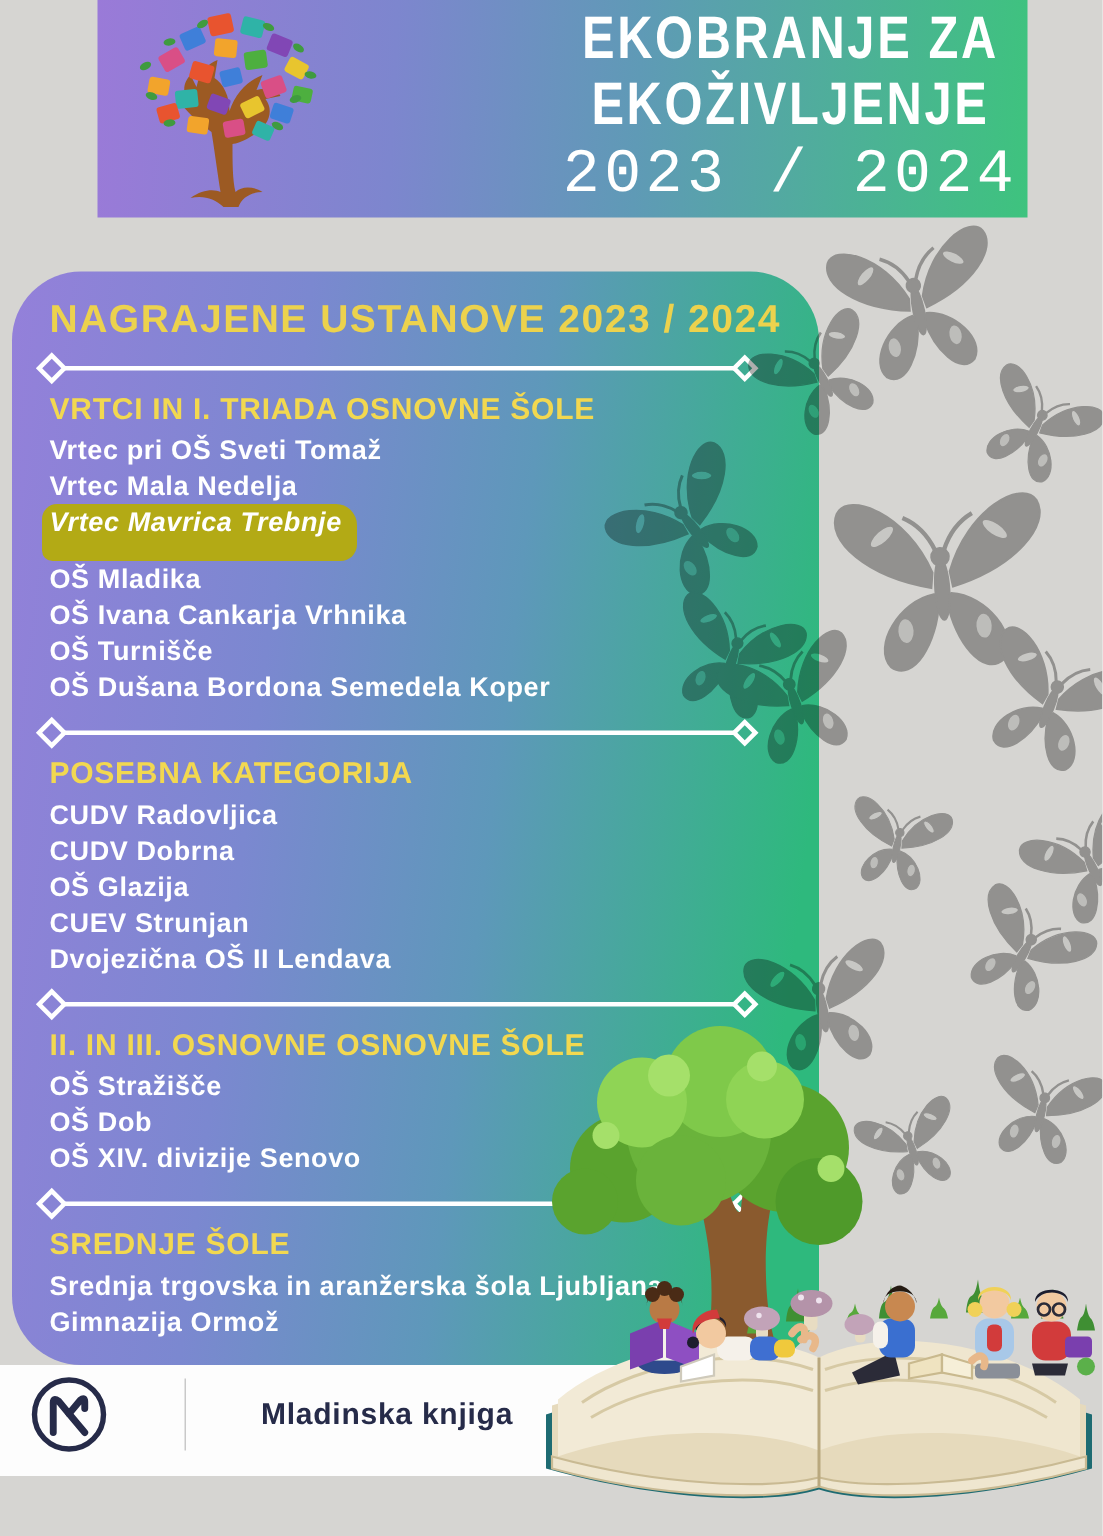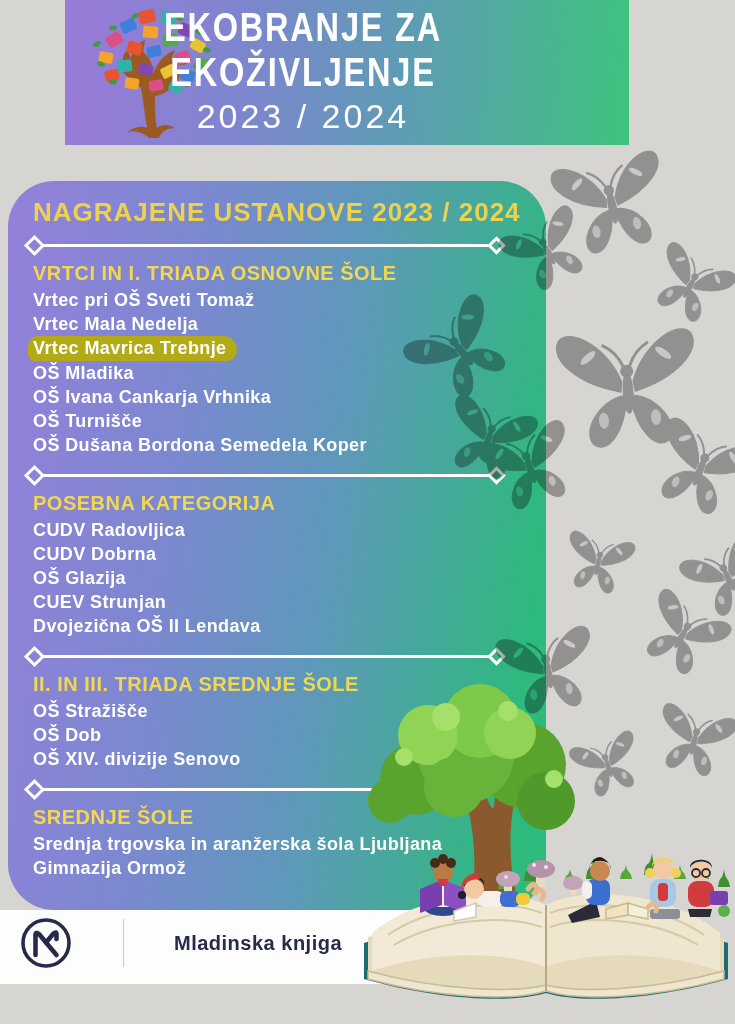--- a/index.html
+++ b/index.html
@@ -1,46 +1,46 @@
 <!DOCTYPE html>
 <html><head>
 <meta charset="utf-8">
 <style>
   html,body{margin:0;padding:0;}
   body{font-family:"Liberation Sans",sans-serif;}
   .page{position:relative;width:735px;height:1024px;background:#d6d5d2;overflow:hidden;}
 
   
-  .header{position:absolute;left:65px;top:0;width:564px;height:145px;
+  .header{position:absolute;left:65px;top:0;width:620px;height:145px;
     background:linear-gradient(93deg,#9a7ad8 0%,#7d86ce 32%,#5f9ab6 58%,#3ec37e 100%);
-    display:flex;align-items:center;justify-content:flex-start;}
+    display:flex;align-items:center;justify-content:flex-end;}
   .header-text{position:relative;text-align:center;color:#fff;margin-left:80px;}
   .header-title{font-weight:bold;font-size:37px;line-height:41px;letter-spacing:2px;
     transform:scale(.88,1.08);transform-origin:center;}
-  .header-years{font-family:Liberation Sans, sans-serif;font-size:34px;letter-spacing:3px;margin-top:6px;}
+  .header-years{font-family:Liberation Mono, monospace;font-size:41px;letter-spacing:3px;margin-top:6px;}
   .booktree{position:absolute;left:18px;top:4px;}
 
   
   .butterflies{position:absolute;left:0;top:0;width:735px;height:1024px;z-index:2;
     mix-blend-mode:multiply;pointer-events:none;}
 
   
   .panel{position:absolute;left:8px;top:181px;width:538px;height:729px;border-radius:46px;
     background:linear-gradient(97deg,#9480da 0%,#7b88d0 32%,#5e98ba 58%,#2eb97d 92%);z-index:1;}
   .panel-content{position:relative;z-index:3;padding:16px 14px 0 19px;}
   .panel-title{color:#ecd24d;font-size:26px;font-weight:bold;letter-spacing:1px;line-height:30px;margin:0 0 0 6px;}
   .divider{display:flex;align-items:center;width:476px;margin:11px 0 8px 0;}
   .divider .ln{flex:1;height:3px;background:#fff;}
   .divider .dm{width:9px;height:9px;border:3px solid #fff;transform:rotate(45deg);flex:none;}
   .divider .dm.sm{width:7px;height:7px;border-width:3px;}
   .sec-h{color:#f2d850;font-size:20px;font-weight:bold;letter-spacing:.5px;line-height:22px;margin:9px 0 3px 6px;}
   .items{list-style:none;margin:4px 0 10px 0;padding:0 0 0 6px;}
   .item{color:#fff;font-size:18px;font-weight:bold;letter-spacing:.4px;line-height:24px;white-space:nowrap;}
-  .item.hl .item-t{background:#b3aa15;padding:0 10px 1px 5px;margin-left:-5px;
-    border-radius:10px 14px 11px 7px;display:inline-block;}
+  .item.hl .item-t{background:#b3aa15;padding:0 10px 14px 5px;margin-left:-5px;
+    border-radius:10px 14px 11px 7px;display:inline-block;font-style:italic;}
 
   
   .footer-strip{position:absolute;left:0;top:910px;width:655px;height:74px;background:#fdfdfd;z-index:4;}
   .mk-logo{position:absolute;left:18px;top:915px;z-index:6;display:flex;align-items:center;gap:36px;}
   .mk-text{color:#262b49;font-size:20px;font-weight:bold;letter-spacing:.5px;margin-left:14px;}
   .mk-sep{width:1px;height:48px;background:#c9c9c9;margin-left:13px;}
   .eko-logo{position:absolute;left:266px;top:911px;z-index:6;text-align:center;width:92px;}
   .eko-text{color:#1a6db0;font-size:15px;font-weight:bold;margin-top:-2px;}
 
   
@@ -171,21 +171,21 @@
               <li class="item"><span class="item-t">Dvojezična OŠ II Lendava</span></li>
             </ul>
     </section>
 
     <section class="sec">
       <div class="divider">
         <i class="dm"></i>
         <span class="ln"></span>
         <i class="dm sm"></i>
       </div>
-      <h3 class="sec-h">II. IN III. TRIADA SREDNJE ŠOLE</h3>
+      <h3 class="sec-h">II. IN III. OSNOVNE OSNOVNE ŠOLE</h3>
       <ul class="items">
               <li class="item"><span class="item-t">OŠ Stražišče</span></li>
               <li class="item"><span class="item-t">OŠ Dob</span></li>
               <li class="item"><span class="item-t">OŠ XIV. divizije Senovo</span></li>
             </ul>
     </section>
 
     <section class="sec">
       <div class="divider">
         <i class="dm"></i>

